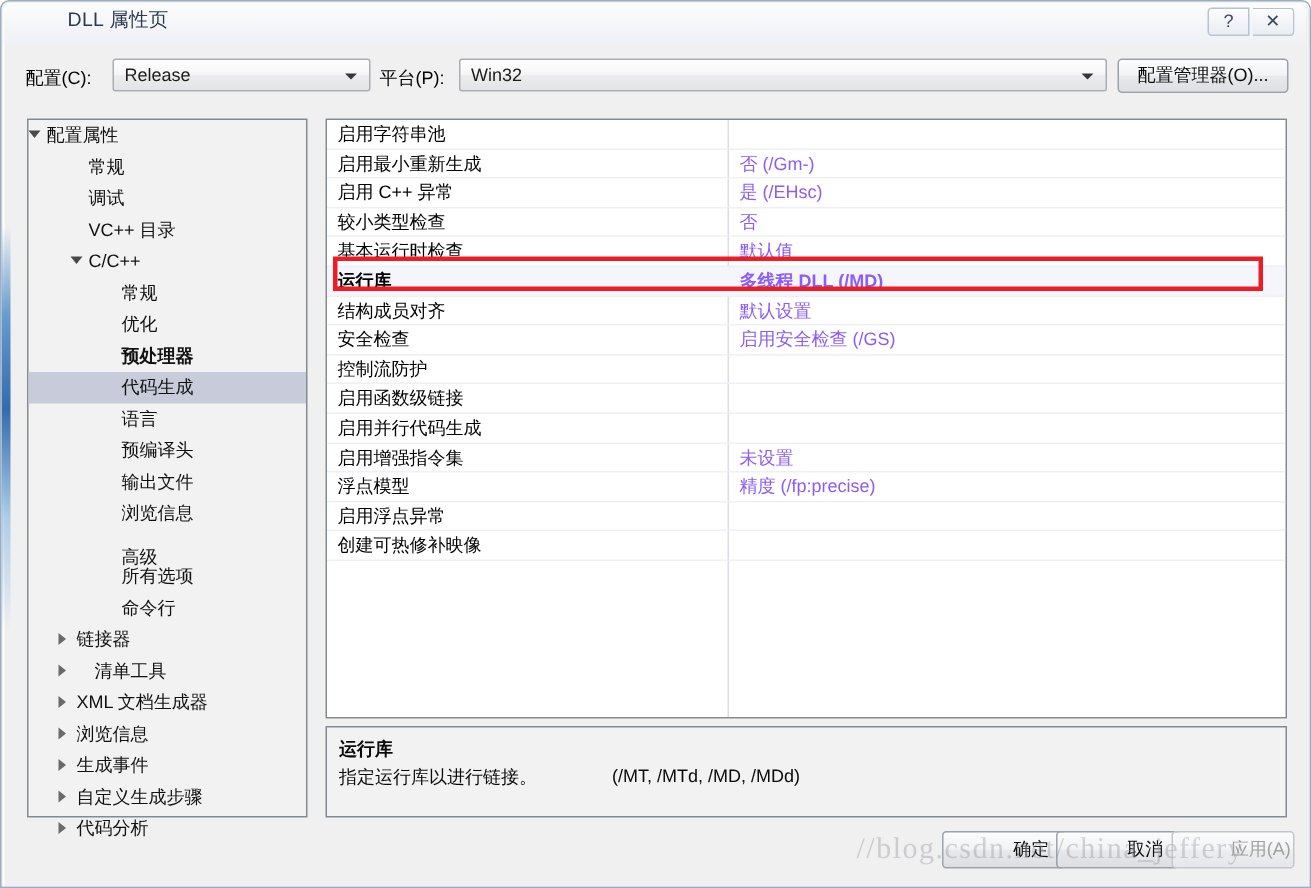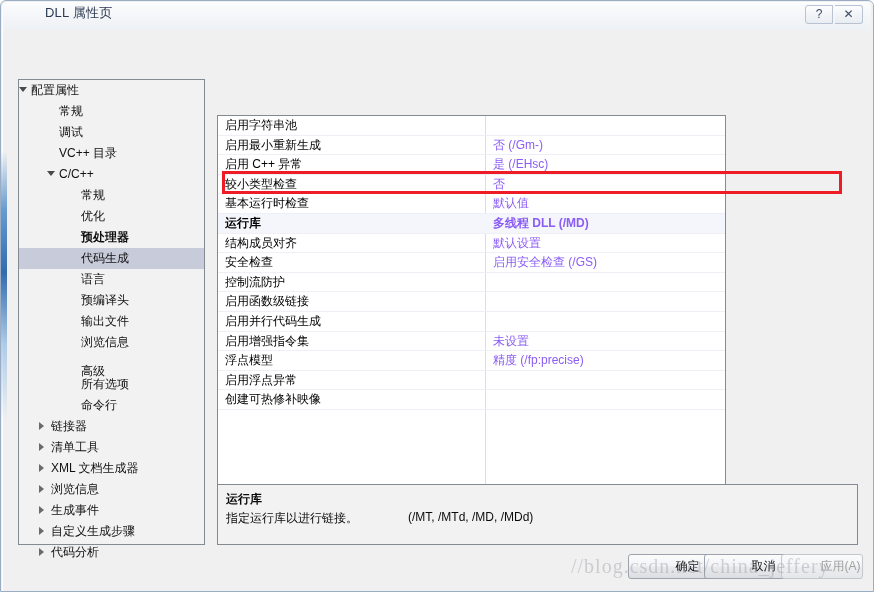--- a/index.html
+++ b/index.html
@@ -185,26 +185,25 @@
     box-sizing: border-box;
     width: 0; height: 0;
     border-left: 5px solid #6a6a6a;
     top: 6px;
   }
 
   
   #grid {
     position: absolute;
     left: 216px; top: 78px;
-    width: 509px; height: 400px;
+    width: 641px; height: 400px;
     box-sizing: border-box;
     background: #ffffff;
     border: 1px solid #848a92;
     overflow: hidden;
-    margin-top: 36px;
   }
   #grid-splitter {
     position: absolute;
     left: 267px; top: 0;
     width: 1px; height: 398px;
     background: #dadde6;
   }
   .prow {
     position: relative;
     height: 19.6px;
@@ -316,20 +315,35 @@
 
   <div id="frame-inner-hi"></div>
   <div id="frame-glow-left"></div>
 
   <div id="titlebar">
     <div id="title-text">DLL 属性页</div>
     <div class="title-btn" id="btn-help">?</div>
     <div class="title-btn" id="btn-close">✕</div>
   </div>
 
+  <div id="config-row">
+    <div class="fieldlabel" id="label-config">配置(C):</div>
+    <div class="combo" id="combo-config">
+      <span class="cval">Release</span>
+      <span class="carrow"></span>
+    </div>
+
+    <div class="fieldlabel" id="label-platform">平台(P):</div>
+    <div class="combo" id="combo-platform">
+      <span class="cval">Win32</span>
+      <span class="carrow"></span>
+    </div>
+
+    <div id="btn-configmgr">配置管理器(O)...</div>
+  </div>
 
   <div id="tree-panel">
       <div class="tree-item">
         <span class="tw open" style="left: 0px;"></span>
         <span class="tree-label" style="left: 12px;">配置属性</span>
       </div>
       <div class="tree-item">
         <span class="tree-label" style="left: 40px;">常规</span>
       </div>
       <div class="tree-item">
@@ -374,21 +388,21 @@
       </div>
       <div class="tree-item">
         <span class="tree-label" style="left: 62px;">命令行</span>
       </div>
       <div class="tree-item">
         <span class="tw closed" style="left: 20px;"></span>
         <span class="tree-label" style="left: 32px;">链接器</span>
       </div>
       <div class="tree-item">
         <span class="tw closed" style="left: 20px;"></span>
-        <span class="tree-label" style="left: 32px; text-align: center;">清单工具</span>
+        <span class="tree-label" style="left: 44px; text-align: center;">清单工具</span>
       </div>
       <div class="tree-item">
         <span class="tw closed" style="left: 20px;"></span>
         <span class="tree-label" style="left: 32px;">XML 文档生成器</span>
       </div>
       <div class="tree-item">
         <span class="tw closed" style="left: 20px;"></span>
         <span class="tree-label" style="left: 32px;">浏览信息</span>
       </div>
       <div class="tree-item">

